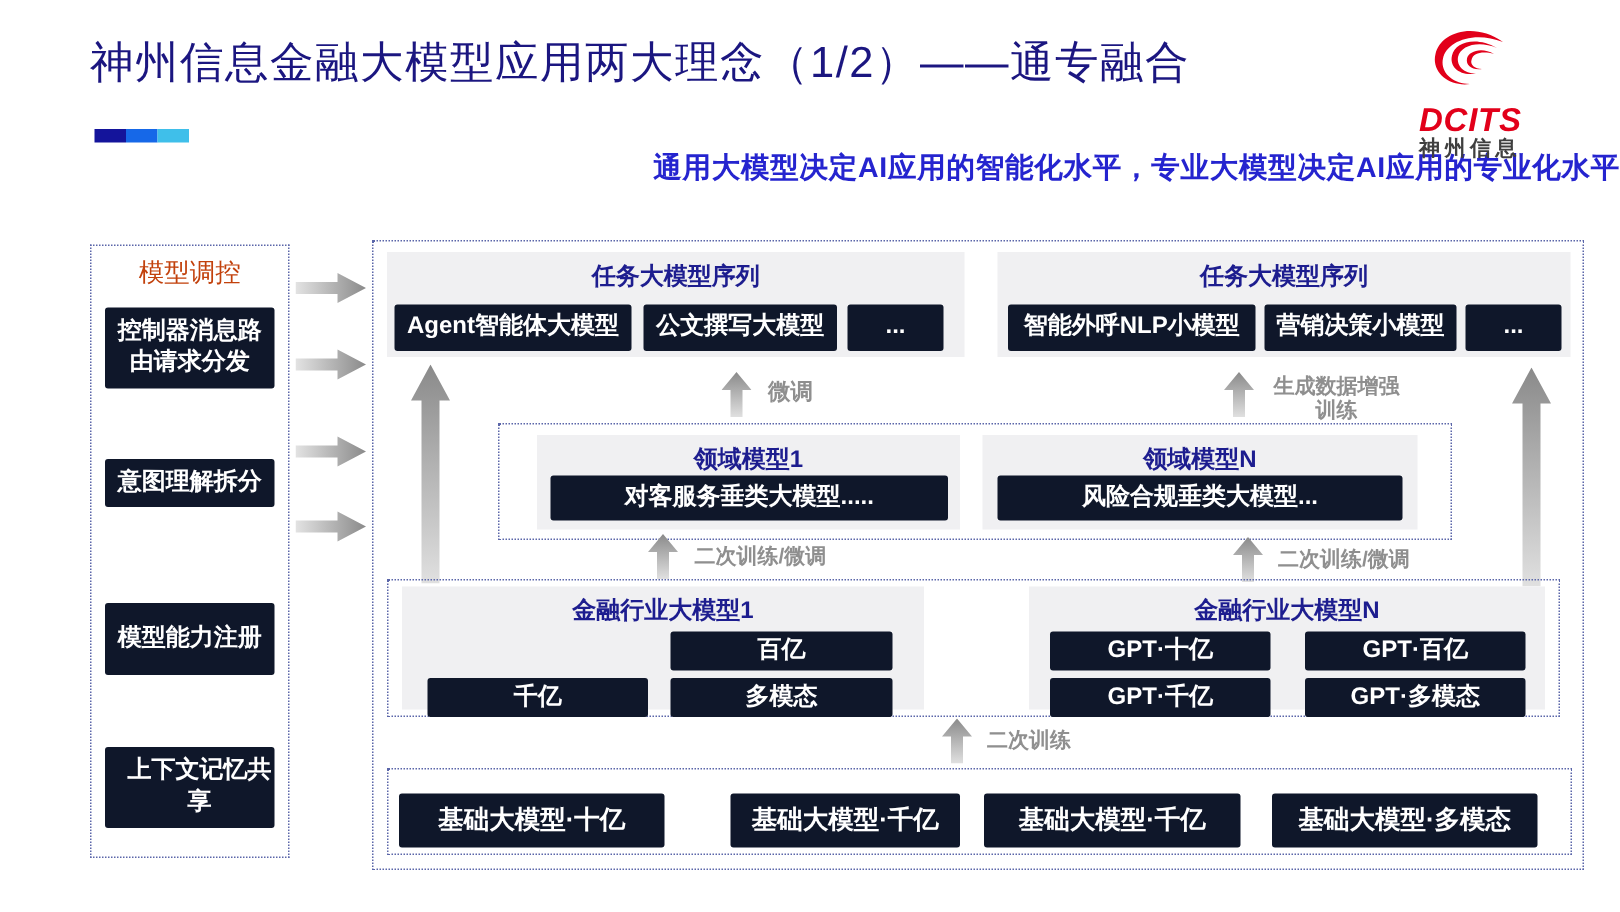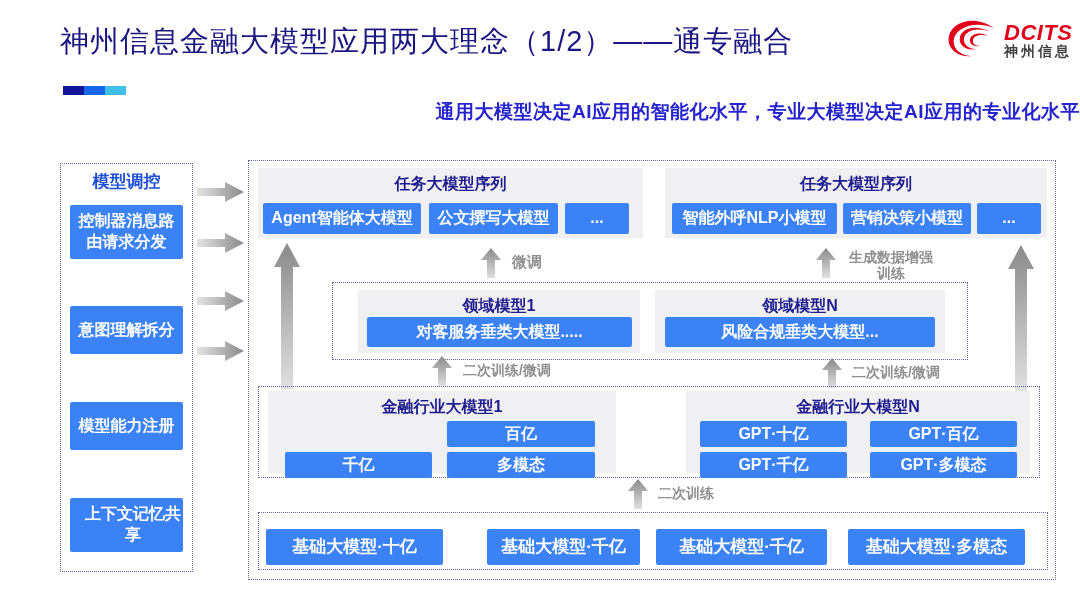--- a/index.html
+++ b/index.html
@@ -7,37 +7,37 @@
   body { font-family:"Liberation Sans","DejaVu Sans",sans-serif; }
   .slide { position:relative; width:1080px; height:608px; background:#ffffff; overflow:hidden; }
 
   
   .page-title { position:absolute; left:60px; top:22px; font-size:29px; font-weight:normal; color:#1b1680; letter-spacing:1px; white-space:nowrap; }
   .deco-bar { position:absolute; left:63px; top:86px; display:flex; }
   .deco-bar span { width:21px; height:9px; display:block; }
   .deco-bar .s1 { background:#14149b; } .deco-bar .s2 { background:#1668e8; } .deco-bar .s3 { background:#3fbfea; }
   .subtitle { position:absolute; left:0; top:99px; width:1080px; text-align:right; font-size:19px; font-weight:bold; color:#2524cf; letter-spacing:0.5px; }
 
-  .logo { position:absolute; left:946px; top:18px; display:flex; align-items:center; gap:6px; }
+  .logo { position:absolute; left:946px; top:18px; display:flex; align-items:center; gap:6px;flex-direction:column; }
   .logo-text { display:flex; flex-direction:column; line-height:1.05; }
   .logo-brand { font-size:22px; font-weight:bold; font-style:italic; color:#e2001a; letter-spacing:0.5px; }
   .logo-company { font-size:14px; font-weight:bold; color:#3f3f3f; letter-spacing:3px; }
 
   
   .dotted { border:1px dotted #5b66a9; }
-  .btn { position:absolute; background:#3b82f6; color:#ffffff; display:flex; align-items:center; justify-content:center;
+  .btn { position:absolute; background:#0f172a; color:#ffffff; display:flex; align-items:center; justify-content:center;
          text-align:center; font-size:16px; font-weight:600; border-radius:2px; line-height:1.3; }
   .group { position:absolute; background:#f0f0f2; }
   .group-title { text-align:center; font-size:16px; font-weight:bold; color:#1d1d8f; padding-top:6px; }
   .arrow-label { position:absolute; color:#8f8f8f; font-size:14px; font-weight:bold; line-height:1.15;text-align:right; }
   .arrow { position:absolute; }
 
   
   .sidebar-box { position:absolute; left:60px; top:163px; width:133px; height:409px; }
-  .sidebar-title { position:absolute; left:60px; top:170px; width:133px; text-align:center; font-size:17px; font-weight:bold; color:#1d4ed8; }
+  .sidebar-title { position:absolute; left:60px; top:170px; width:133px; text-align:center; font-size:17px; font-weight:normal; color:#c2410c; }
   .side-btn { left:70px; width:113px; padding:2px; }
 
   
   .main-box { position:absolute; left:248px; top:160px; width:808px; height:420px; }
 
   
   .tl-group { left:258px; top:168px; width:385px; height:70px; }
   .ts-group { left:665px; top:168px; width:382px; height:70px; }
   .row-btn { top:203px; height:31px; }
 
@@ -91,21 +91,21 @@
     </svg>
     <div class="logo-text">
       <span class="logo-brand">DCITS</span>
       <span class="logo-company">神州信息</span>
     </div>
   </div>
 
   <div class="sidebar-box dotted"></div>
   <div class="sidebar-title">模型调控</div>
   <div class="btn side-btn" style="top:205px;height:54px;">控制器消息路由请求分发</div>
-  <div class="btn side-btn" style="top:306px;height:48px;">意图理解拆分</div>
+  <div class="btn side-btn" style="top:306px;height:32px;">意图理解拆分</div>
   <div class="btn side-btn" style="top:402px;height:48px;">模型能力注册</div>
   <div class="btn side-btn" style="top:498px;height:54px;padding-left:15px;">上下文记忆共享</div>
 
   <svg class="arrow" style="left:197px;top:181px" width="48" height="22">
       <polygon points="0,7 28,7 28,1 47,11 28,21 28,15 0,15" fill="url(#gradH)"></polygon>
     </svg>
   <svg class="arrow" style="left:197px;top:232px" width="48" height="22">
       <polygon points="0,7 28,7 28,1 47,11 28,21 28,15 0,15" fill="url(#gradH)"></polygon>
     </svg>
   <svg class="arrow" style="left:197px;top:290px" width="48" height="22">

